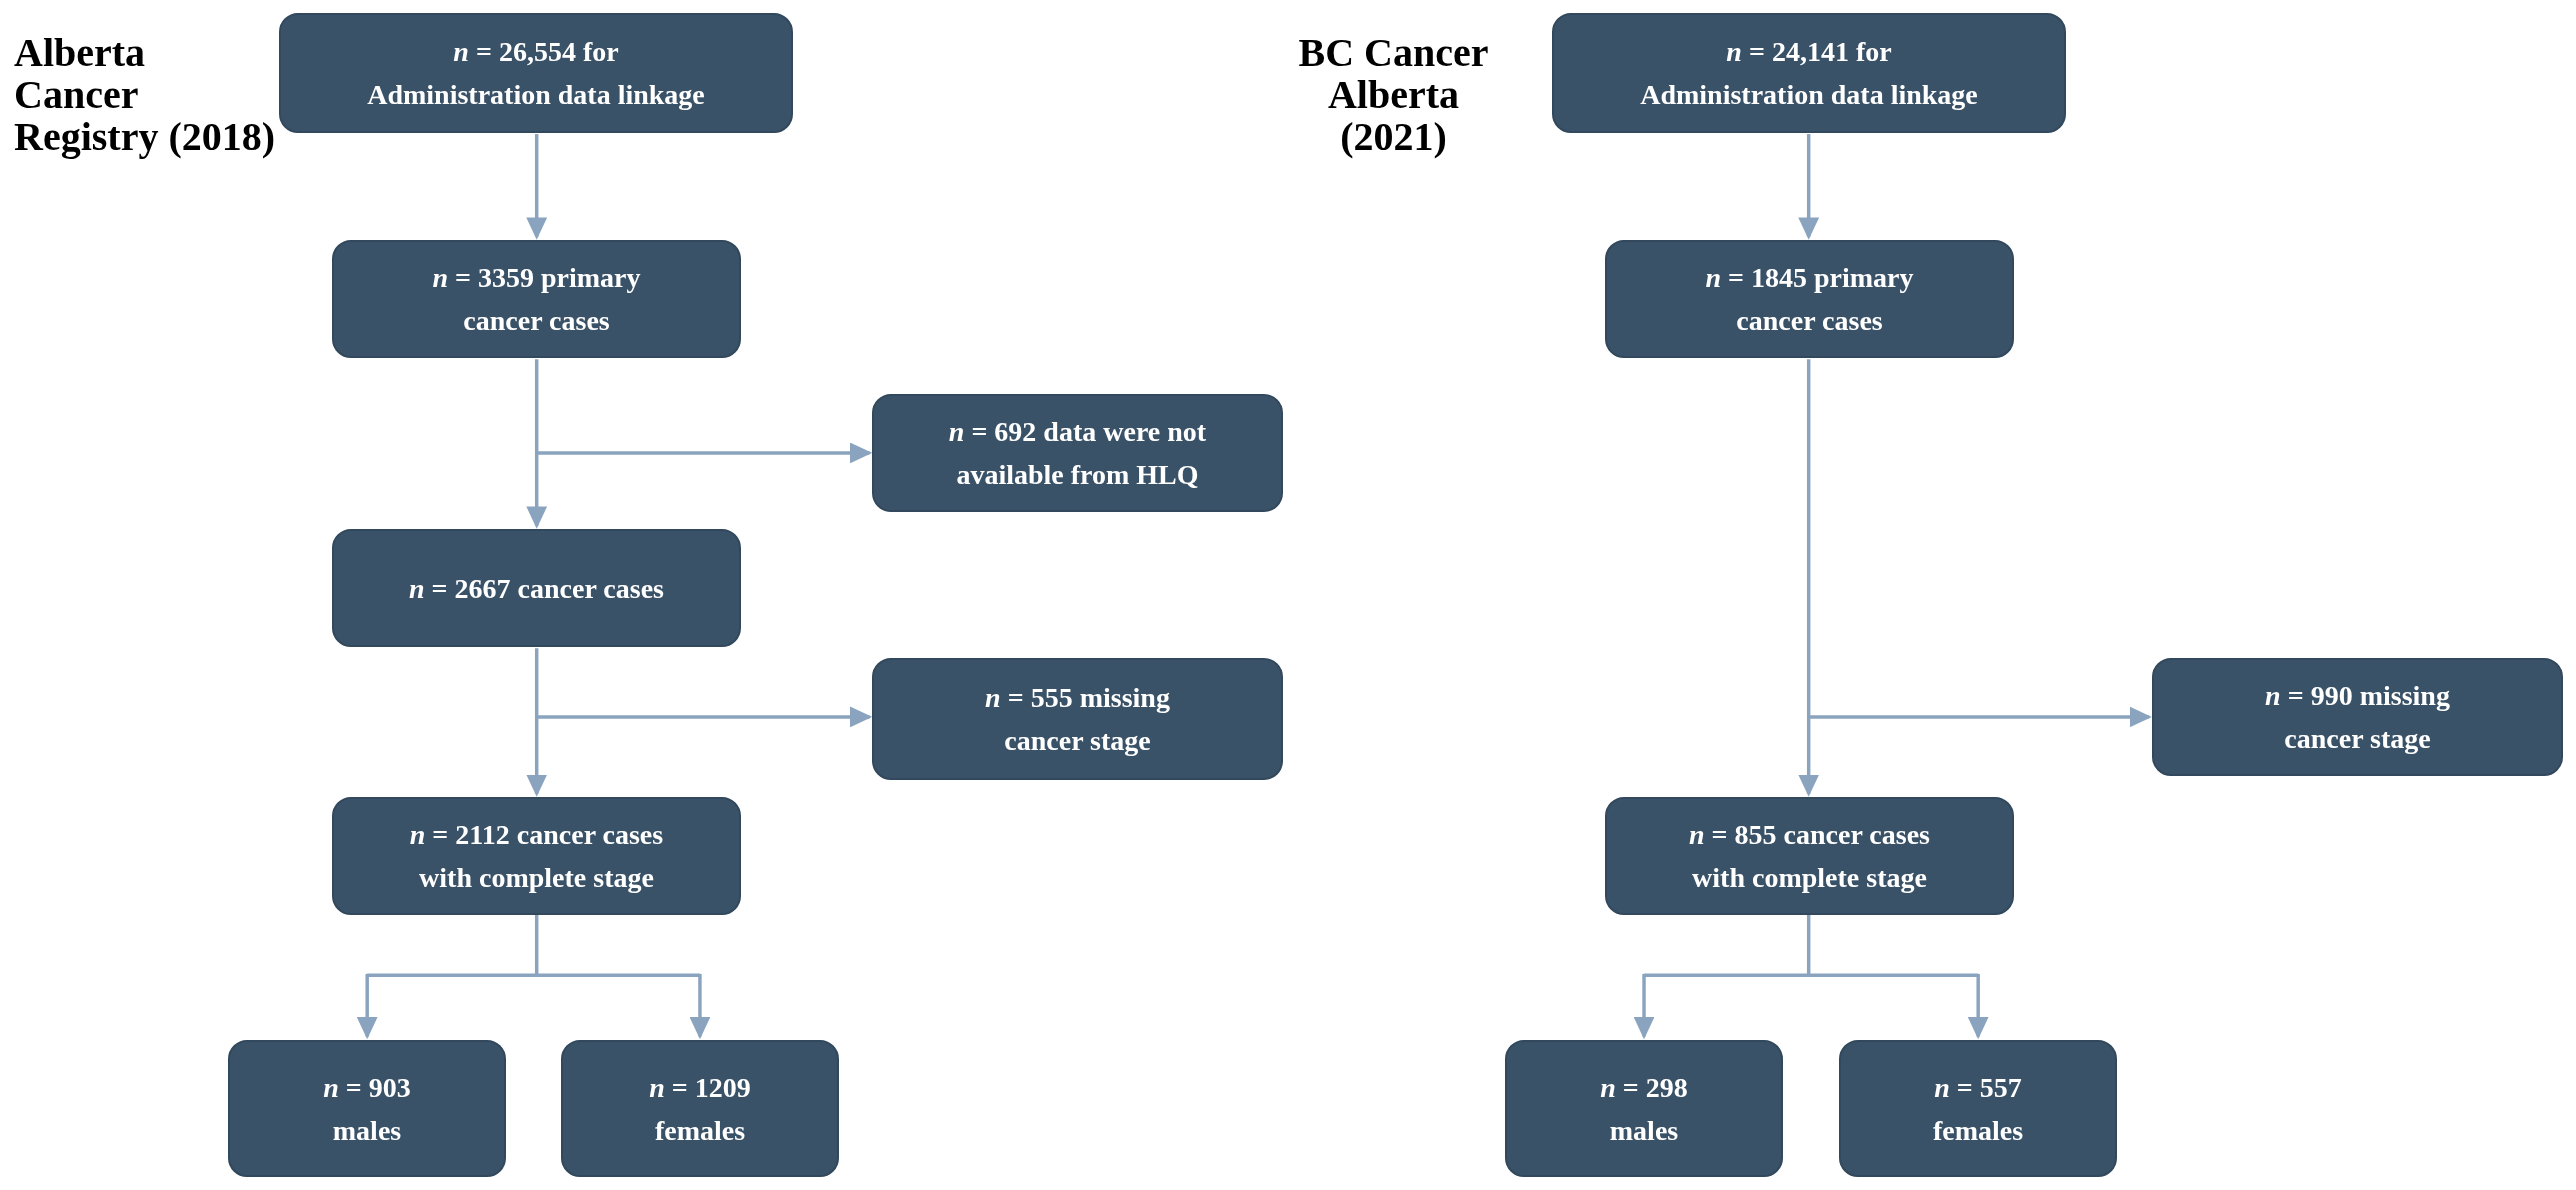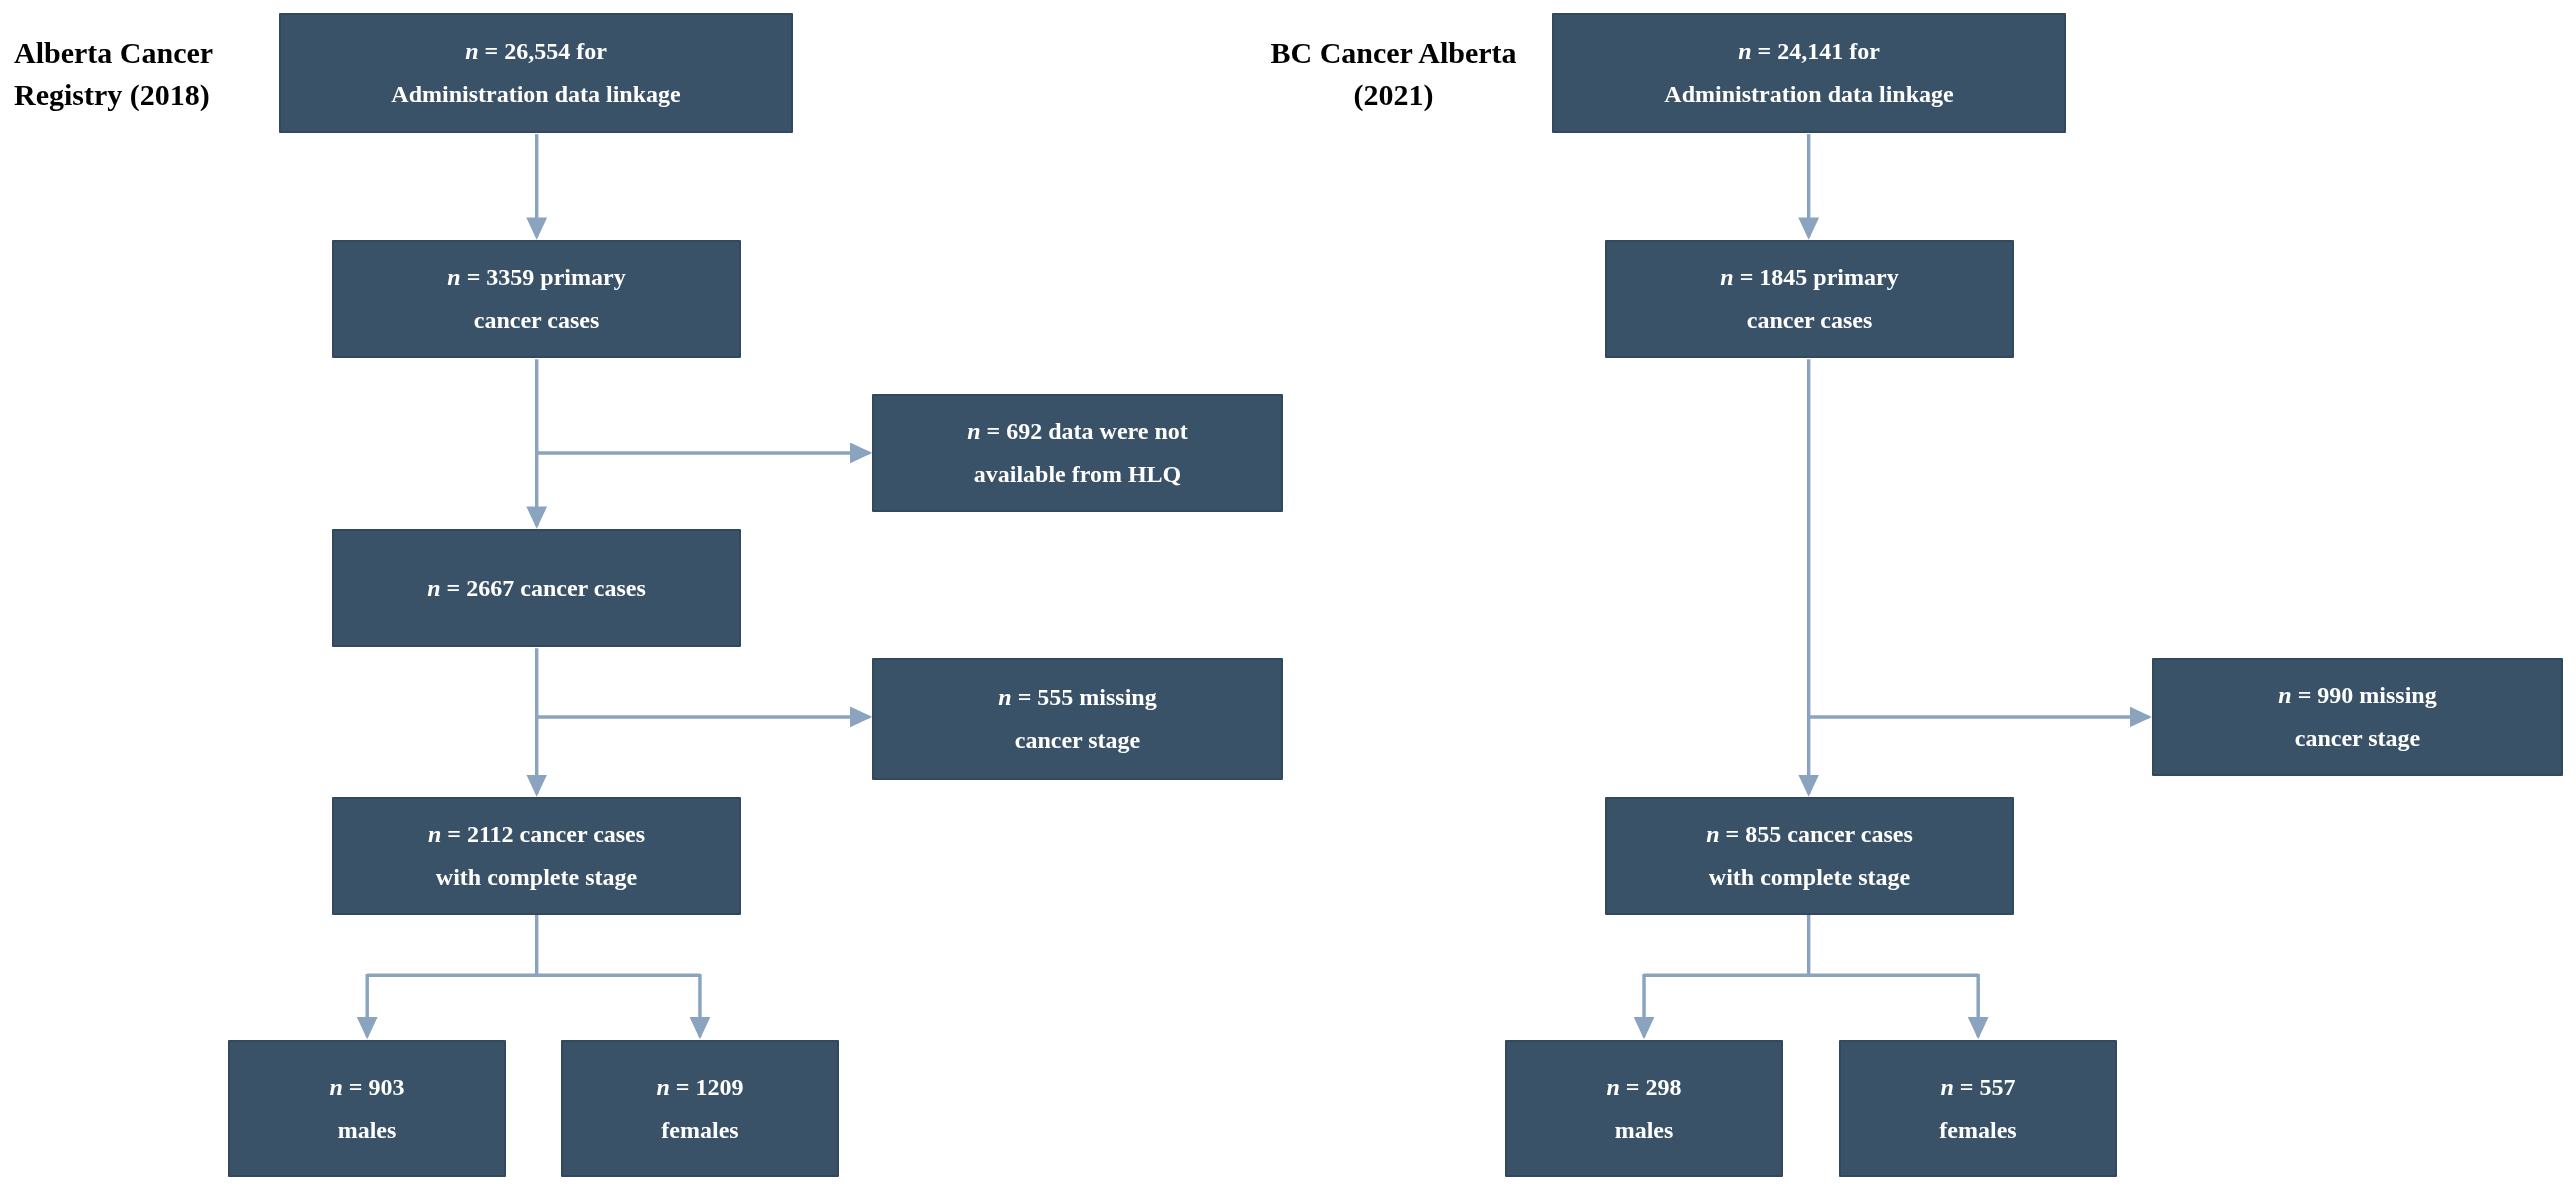--- a/index.html
+++ b/index.html
@@ -24,40 +24,40 @@
     stroke-width: 5;
     fill: none;
   }
   .arrowhead-path { fill: var(--connector, #8aa4bf); }
 
   .node {
     position: absolute;
     box-sizing: border-box;
     background: var(--box-fill, #3a5268);
     border: 2.1px solid var(--box-border, #32485c);
-    border-radius: 1px;
+    border-radius: 19px;
     color: var(--box-text, #ffffff);
     font-weight: bold;
-    font-size: 24px;
+    font-size: 28px;
     line-height: 43px;
     display: flex;
     flex-direction: column;
     align-items: center;
     justify-content: center;
     text-align: center;
     z-index: 2;
   }
   .node .tline { white-space: nowrap; }
   .node i { font-style: italic; }
 
   .col-label {
     position: absolute;
     color: var(--label-color, #000000);
     font-weight: bold;
-    font-size: 30px;
+    font-size: 40px;
     line-height: 42px;
     z-index: 2;
   }
   .col-label.left   { text-align: left; }
   .col-label.center { text-align: center; }
 </style>
 </head>
 <body>
 
 <div id="canvas">

